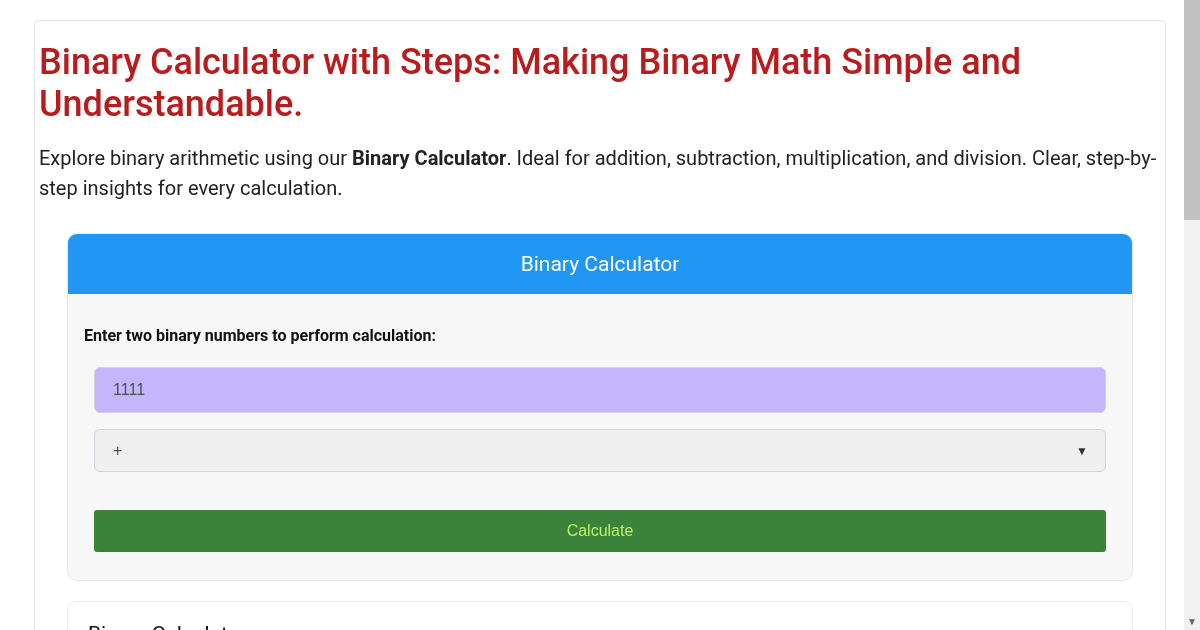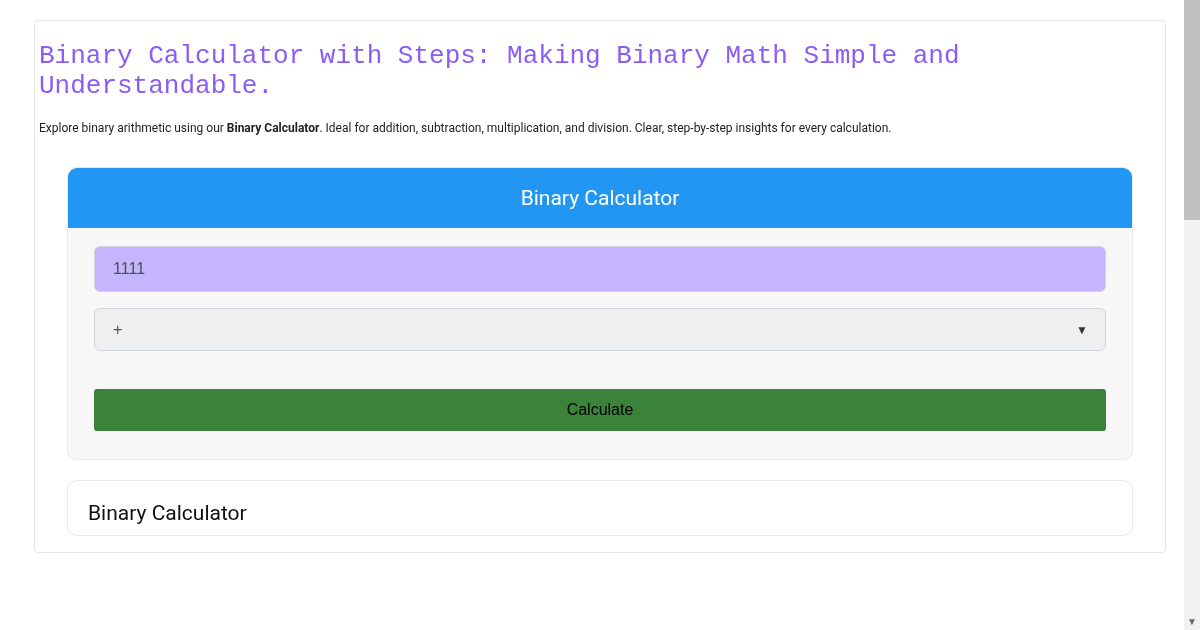--- a/index.html
+++ b/index.html
@@ -18,28 +18,27 @@
       padding: 0 4px;
     }
     .outer-card {
       background: #ffffff;
       border: 1px solid #e5e5e5;
       border-radius: 4px;
       margin-top: 20px;
       padding: 16px 0;
     }
     .page-title {
-      font-size: 26px;
+      font-size: 36px;
       font-weight: 500;
       padding: 4px 4px 14px 4px;
-      color: #8b5cf6;
-      font-family: Liberation Mono, monospace;
+      color: #b91c1c;
     }
     .page-subtitle {
-      font-size: 12px;
+      font-size: 20px;
       padding: 4px 4px 20px 4px;
       color: #222;
       line-height: 1.5;
     }
     .page-subtitle .bold {
       font-weight: 700;
     }
     .calc-card {
       margin: 10px 32px 20px 32px;
       background: #f7f7f7;
@@ -103,21 +102,21 @@
       pointer-events: none;
       color: #333;
       font-size: 12px;
     }
     .calc-button {
       display: block;
       width: calc(100% - 20px);
       margin: 22px 10px 0 10px;
       padding: 12px 10px;
       background: #3b833b;
-      color: #000000;
+      color: #bef264;
       border: none;
       border-radius: 3px;
       font-size: 16px;
       cursor: pointer;
       text-align: center;
     }
     .result-card {
       margin: 20px 32px 0 32px;
       background: #ffffff;
       border: 1px solid #eaeaea;
@@ -168,20 +167,21 @@
 
     <h1 class="page-title">Binary Calculator with Steps: Making Binary Math Simple and Understandable.</h1>
 
     <p class="page-subtitle">
       <span>Explore binary arithmetic using our </span><span class="bold">Binary Calculator</span><span>. Ideal for addition, subtraction, multiplication, and division. Clear, step-by-step insights for every calculation.</span>
     </p>
 
     <div class="calc-card">
       <div class="calc-header">Binary Calculator</div>
       <div class="calc-body">
+        <div class="calc-instruction">Enter two binary numbers to perform calculation:</div>
 
         <div class="form-group">
           <input type="text" class="text-input" value="1111" style="">
         </div>
 
         <div class="form-group">
           <div class="select-wrapper">
             <select class="select-input">
               <option>+</option>
             </select>

